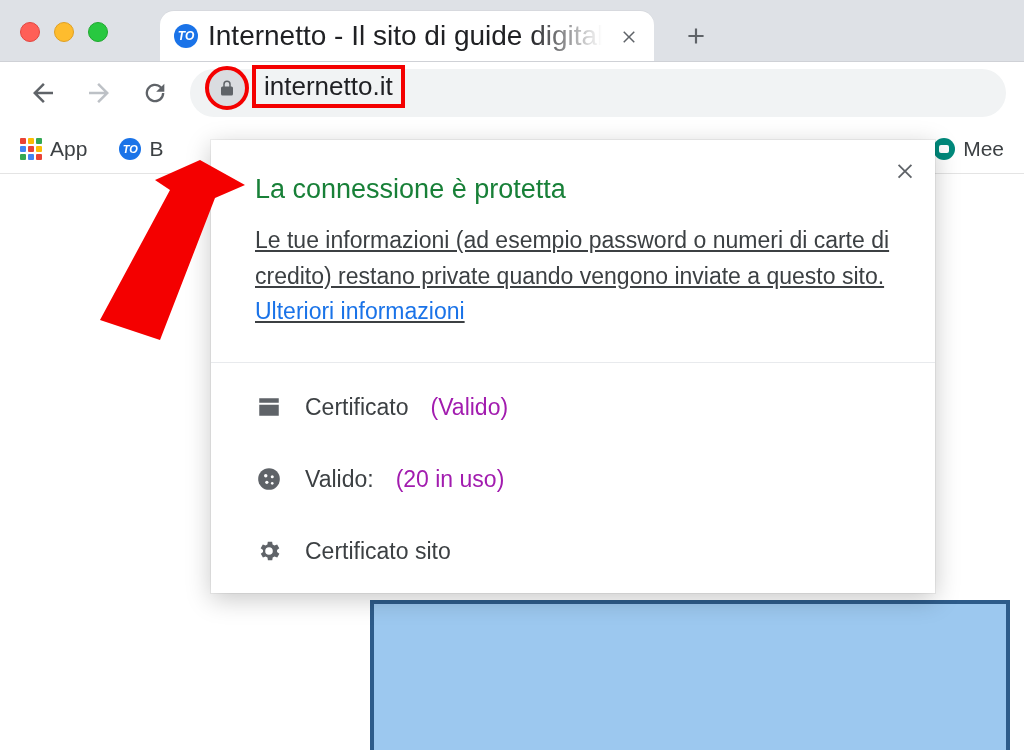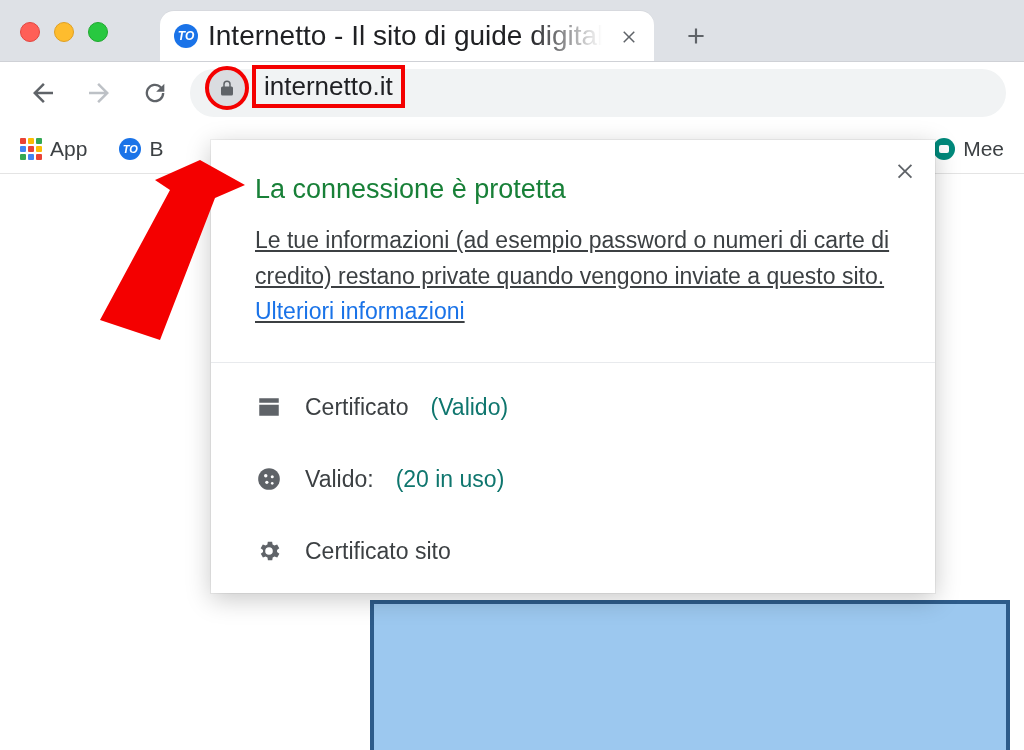--- a/index.html
+++ b/index.html
@@ -136,21 +136,21 @@
   .popup-title { color:#188038; font-size:27px; font-weight:400; margin-bottom:18px;}
   .popup-desc { color:#3c4043; font-size:23px; line-height:1.55;text-decoration:underline; }
   .popup-desc a { color:#1a73e8; text-decoration:none; }
   .popup hr { border:none; border-top:1px solid #e8eaed; margin:32px 0 8px 0;}
   .popup-row {
     display:flex; align-items:flex-end; gap:22px;
     padding: 22px 44px;
     font-size:23px; color:#3c4043; cursor:pointer;
   }
   .popup-row .icon { width:28px; height:28px; display:flex;align-items:center;justify-content:center; color:#5f6368;}
-  .dim { color:#0f766e; }
+  .dim { color:#a21caf; }
 
   
   .arrow {
     position:absolute; left:40px; top:150px; width:210px; height:210px;
     z-index:20; pointer-events:none;
   }
 
   svg { display:block; }
 </style>
 </head>

